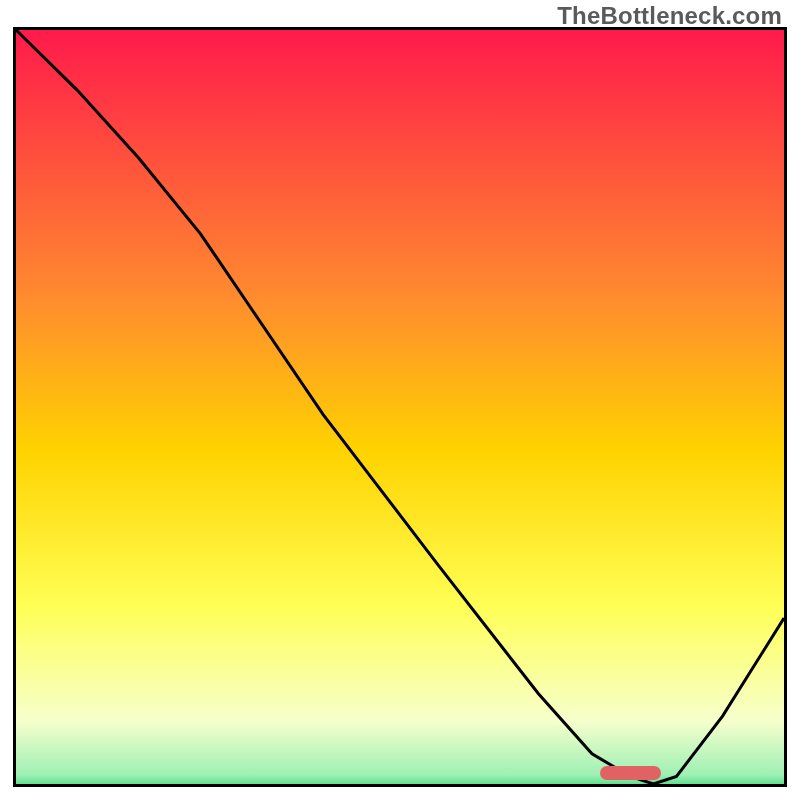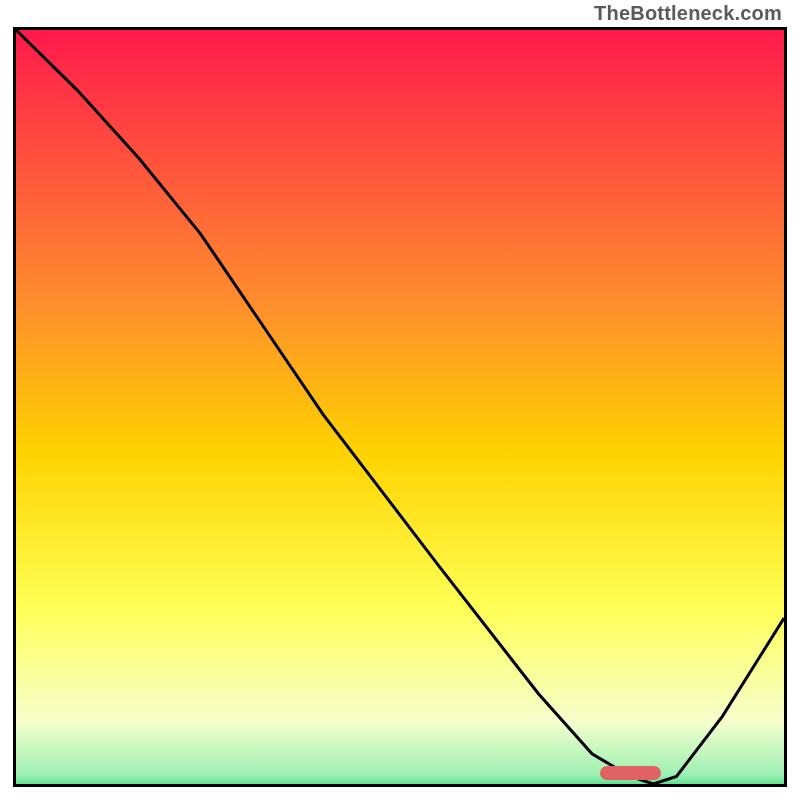--- a/index.html
+++ b/index.html
@@ -12,21 +12,21 @@
   }
   .root {
     position: relative;
     width: 800px;
     height: 800px;
   }
   .watermark {
     position: absolute;
     top: 2px;
     right: 18px;
-    font-size: 20px;
+    font-size: 24px;
     font-weight: 600;
     color: #5a5a5a;
     letter-spacing: 0.2px;
   }
   .plot {
     position: absolute;
     left: 13px;
     top: 27px;
     width: 774px;
     height: 760px;

